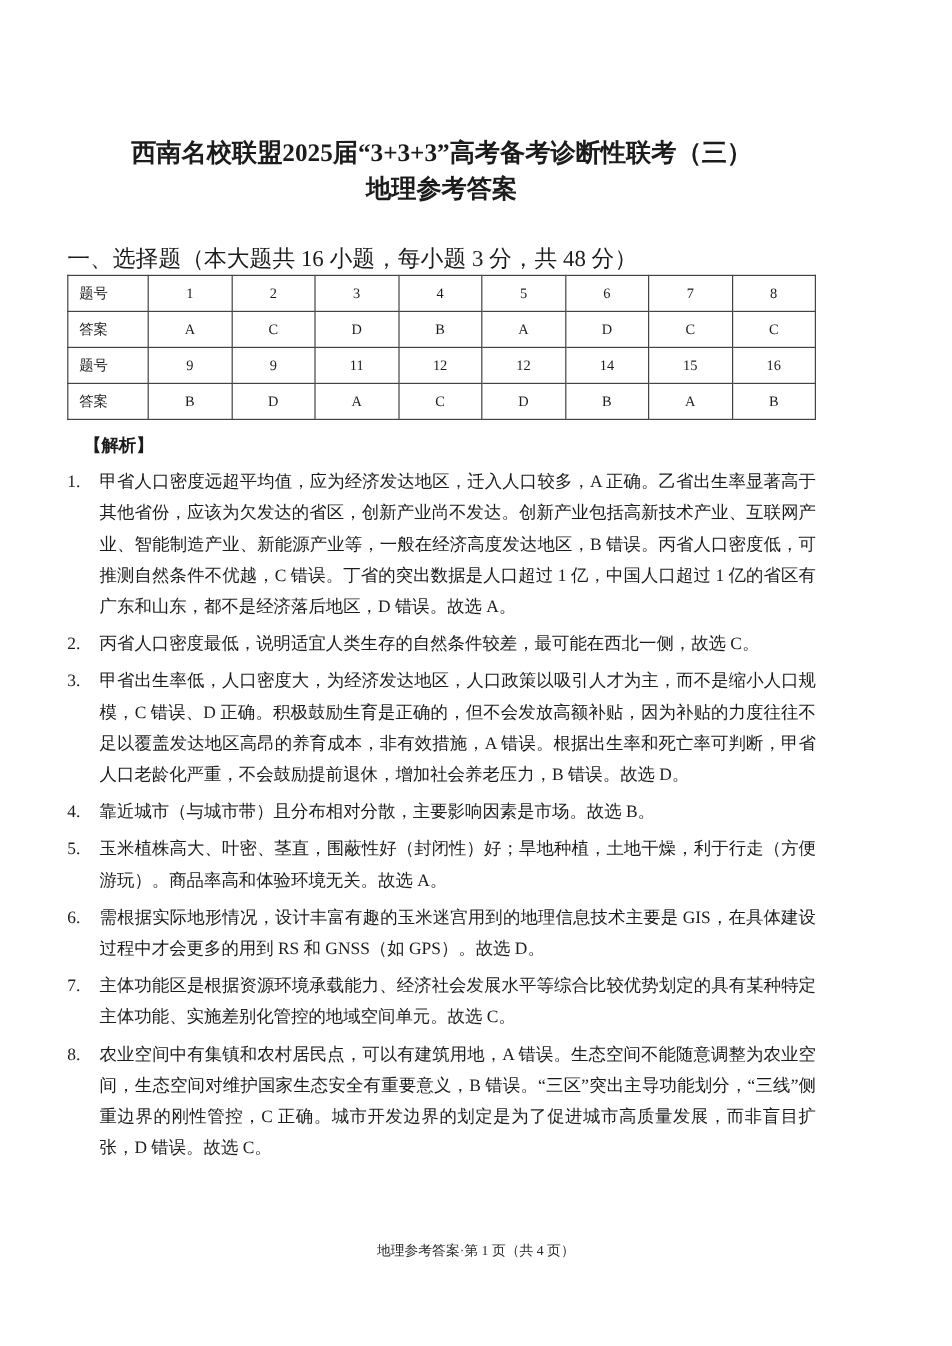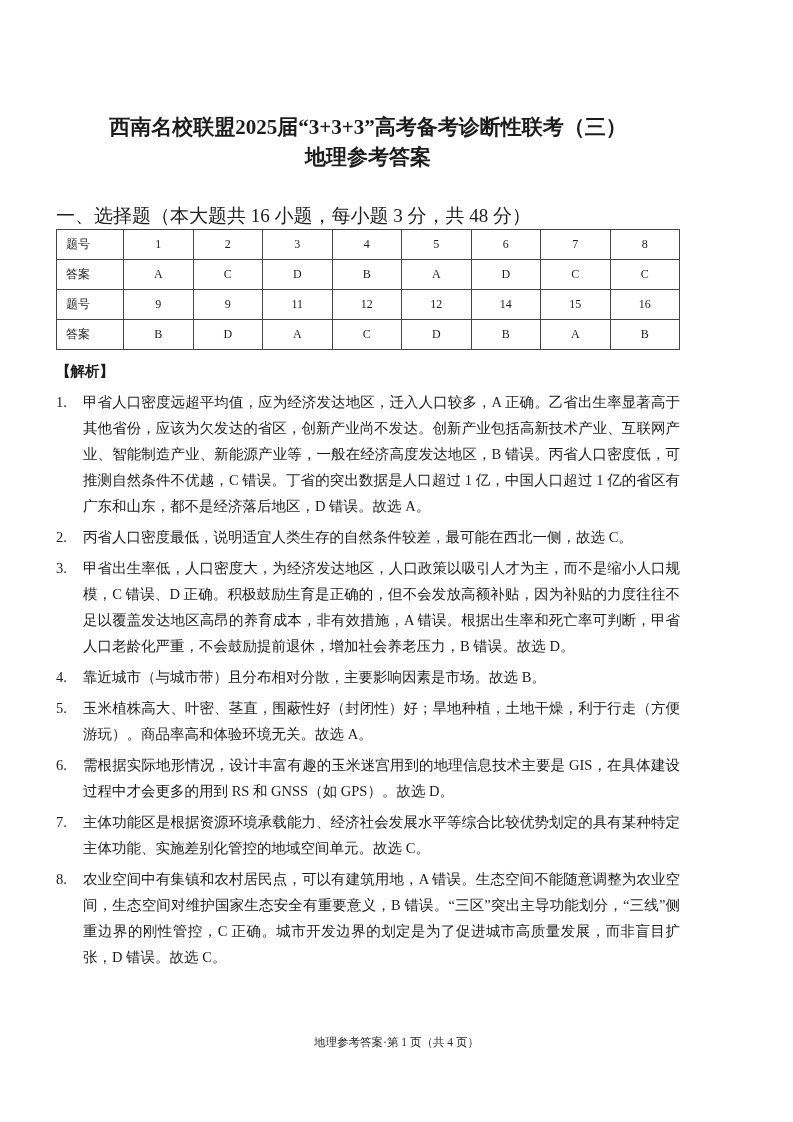--- a/index.html
+++ b/index.html
@@ -40,21 +40,21 @@
     vertical-align: middle;
   }
   table.answer-table td.first-col {
     width: 57px;
     text-align: left;
     padding-left: 9px;
   }
   .analysis-label {
     font-weight: bold;
     font-size: 14.5px;
-    margin: 4px 0 8px 0;
+    margin: 4px 0 8px 14px;
   }
   .explanations {
     font-size: 14.5px;
     line-height: 26px;
     text-align: justify;
   }
   .exp-item {
     display: flex;
     margin-bottom: 5px;
   }

